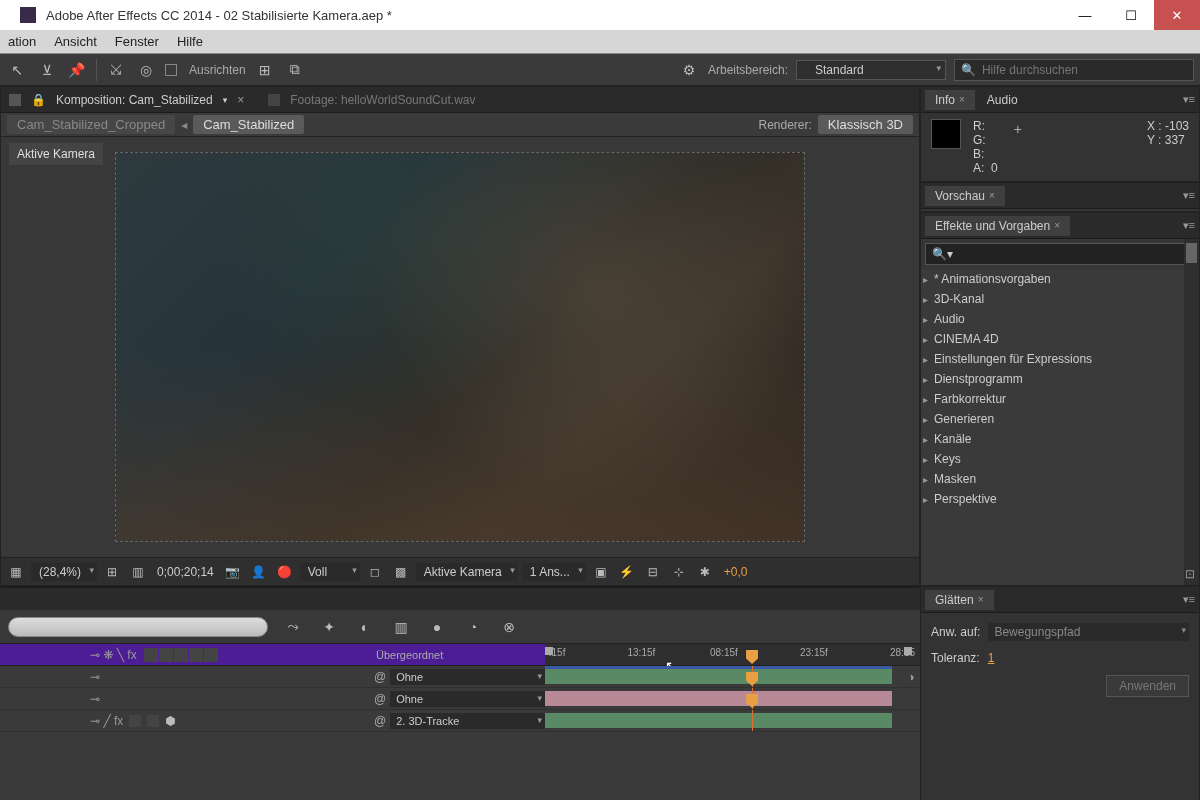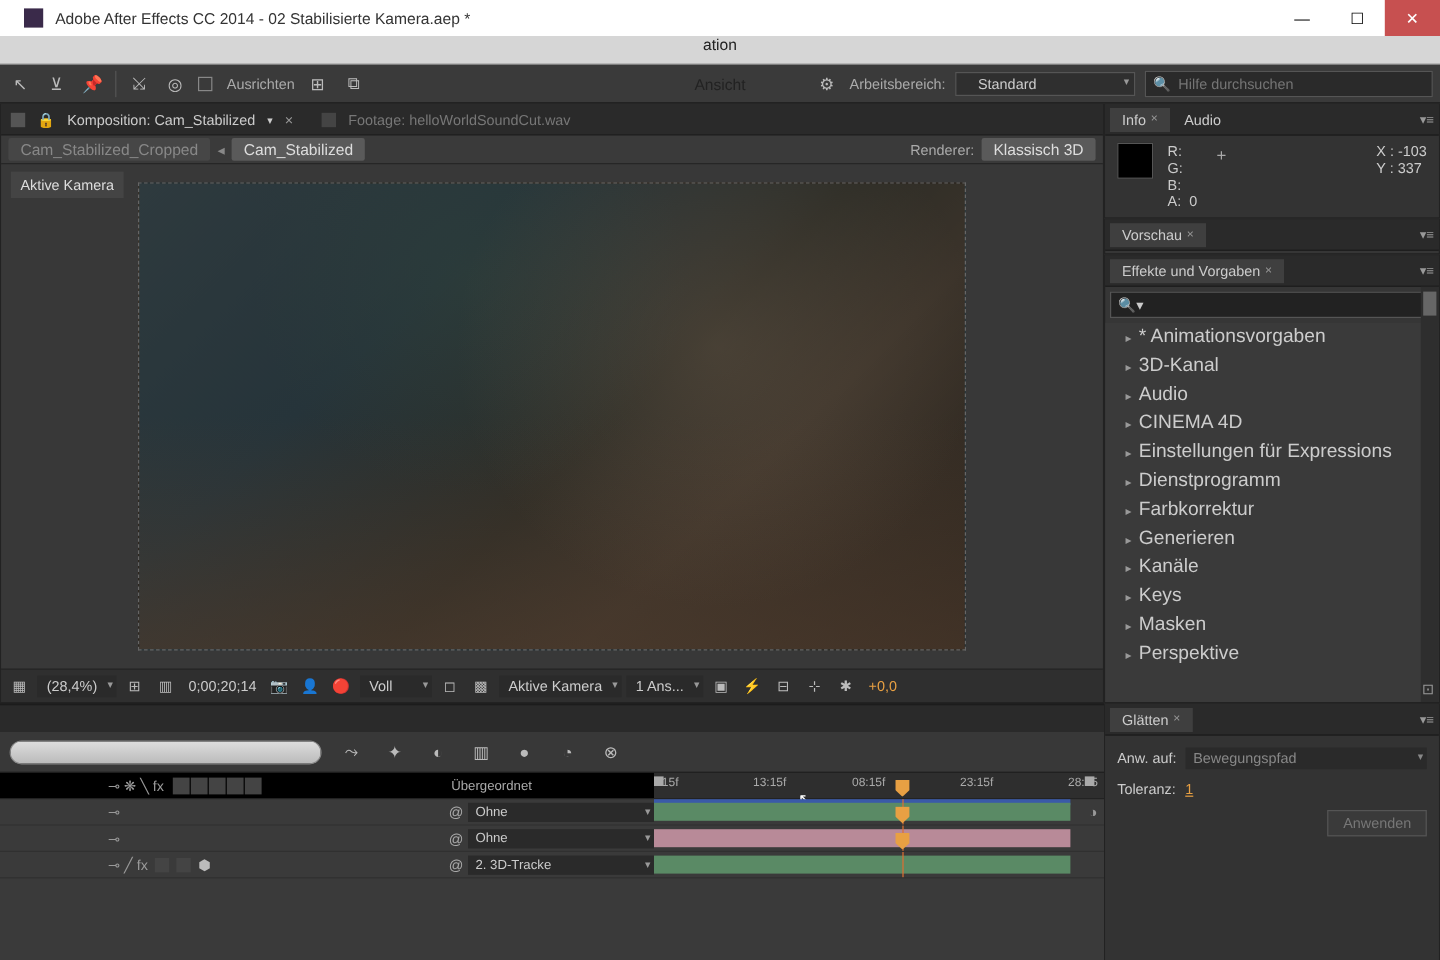--- a/index.html
+++ b/index.html
@@ -7,21 +7,21 @@
 
 
 .titlebar { height:30px; background:#fff; display:flex; align-items:center; padding-left:20px; }
 .titlebar .app-icon { width:16px; height:16px; background:#3a2a4a; margin-right:10px; }
 .titlebar .title { color:#333; font-size:13px; flex:1; }
 .winbtns { display:flex; height:100%; }
 .winbtn { width:46px; height:30px; display:flex; align-items:center; justify-content:center; color:#000; font-size:13px; }
 .winbtn.close { background:#c75050; color:#fff; }
 
 
-.menubar { height:24px; background:#d6d6d6; display:flex; align-items:center; padding:0 8px; gap:18px; border-bottom:1px solid #888;flex-direction:column; }
+.menubar { height:24px; background:#d6d6d6; display:flex; align-items:center; padding:0 8px; gap:18px; border-bottom:1px solid #888; }
 .menubar span { color:#222; font-size:13px; }
 
 
 .toolstrip { height:32px; background:#3a3a3a; border-bottom:1px solid #222; display:flex; align-items:center; padding:0 6px; gap:8px; }
 .toolstrip .sep { width:1px; height:22px; background:#555; }
 .ticon { width:22px; height:22px; display:flex; align-items:center; justify-content:center; color:#bbb; font-size:14px; }
 .chk { width:12px; height:12px; border:1px solid #888; display:inline-block; margin-right:4px; vertical-align:middle; }
 .toolstrip .label { color:#aaa; font-size:12px; }
 .dropdown { background:#2f2f2f; border:1px solid #555; padding:2px 18px 2px 18px; color:#ccc; position:relative; }
 .dropdown::after { content:"▾"; position:absolute; right:4px; font-size:9px; color:#999; }
@@ -65,38 +65,38 @@
 
 .rstack { display:flex; flex-direction:column; }
 .info-body { padding:6px 10px; display:flex; gap:12px; background:#333; }
 .swatch { width:30px; height:30px; background:#000; border:1px solid #555; }
 .rgba { font-size:11px; line-height:14px; }
 .xy { font-size:11px; line-height:14px; margin-left:auto; }
 .plus { font-size:14px; color:#aaa; margin:2px 4px 0; }
 
 .fx-search { margin:4px; display:flex; align-items:center; height:22px; background:#222; border:1px solid #555; padding:0 6px; gap:4px; }
 .fx-list { flex:1; overflow:hidden; background:#3a3a3a; }
-.fx-item { padding:3px 17px; font-size:16px; color:#ccc; }
+.fx-item { padding:3px 2px; font-size:12px; color:#ccc; }
 .fx-item::before { content:"▸"; color:#999; margin-right:6px; font-size:10px; }
 .scrollbar { position:absolute; right:0; top:26px; bottom:0; width:15px; background:#2e2e2e; }
 .scrollthumb { position:absolute; right:2px; top:4px; width:11px; height:20px; background:#666; }
 
 .smooth-body { padding:10px; background:#333; flex:1; }
 .smooth-row { display:flex; align-items:center; gap:8px; margin-bottom:10px; font-size:12px; }
 .smooth-row .val { color:#e8a043; text-decoration:underline; }
 .smooth-row .dd { background:#2a2a2a; padding:2px 14px 2px 6px; position:relative; color:#888; }
 .smooth-row .dd::after { content:"▾"; position:absolute; right:3px; font-size:9px; }
 .apply { float:right; padding:3px 12px; color:#777; background:#3a3a3a; border:1px solid #555; }
 
 
 .timeline { background:#333; border-top:2px solid #1c1c1c; display:flex; flex-direction:column; }
 .tl-tabs { height:22px; background:#2a2a2a; display:flex; justify-content:flex-end; align-items:center; padding-right:8px; }
 .tl-tools { height:34px; background:#383838; display:flex; align-items:center; padding:0 8px; gap:14px; border-bottom:1px solid #222; }
 .tl-tools .t { width:22px; height:22px; color:#bbb; display:flex; align-items:center; justify-content:center; font-size:14px; }
-.tl-header { height:22px; background:#000000; display:flex; align-items:center; border-bottom:1px solid #222; }
+.tl-header { height:22px; background:#4c1d95; display:flex; align-items:center; border-bottom:1px solid #222; }
 .tl-switches { width:370px; display:flex; align-items:center; padding-left:90px; gap:1px; }
 .sw { width:14px; height:14px; background:#444; }
 .tl-label-parent { color:#aaa; font-size:11px; padding-left:6px; }
 .tl-ruler { flex:1; position:relative; height:100%; background:#2e2e2e; }
 .tick { position:absolute; top:3px; font-size:10px; color:#aaa; }
 .layers { flex:1; background:#3a3a3a; }
 .layer { height:22px; display:flex; align-items:center; border-bottom:1px solid #303030; }
 .layer .left { width:370px; display:flex; align-items:center; padding-left:90px; gap:6px; }
 .layer .left .tiny { width:12px; height:12px; background:#444; }
 .parent-cell { width:175px; display:flex; align-items:center; gap:4px; padding-left:4px; }

